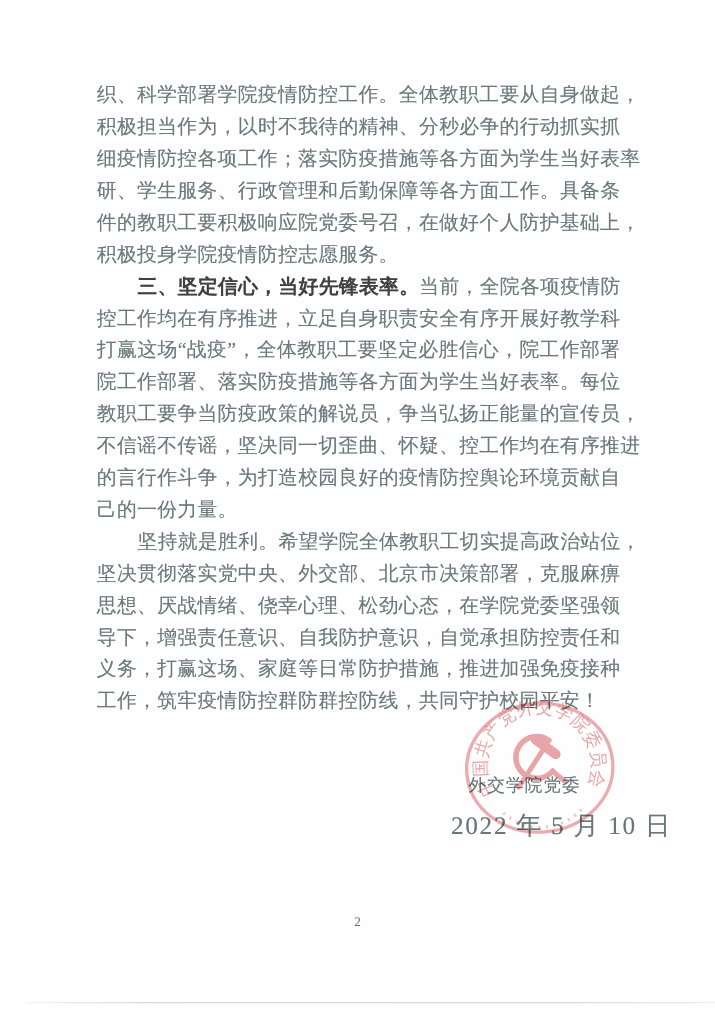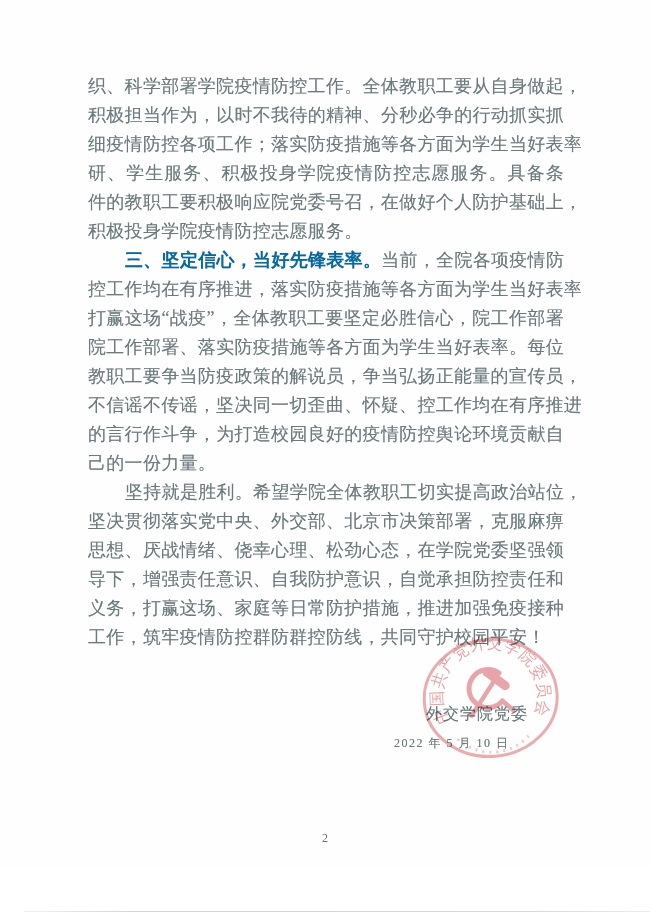--- a/index.html
+++ b/index.html
@@ -32,33 +32,33 @@
     text-shadow: 0 0 0.6px rgba(107,122,126,0.45);
   }
   .line.end {
     text-align-last: left;
   }
   .line.indent {
     text-indent: 37px;
   }
   .bold {
     font-weight: bold;
-    color: #0369a1;
+    color: #404040;
   }
   
   .sig {
     position: absolute;
     color: #68777b;
     font-size: 16px;
     letter-spacing: 1px;
     white-space: nowrap;
     text-shadow: 0 0 0.6px rgba(104,119,123,0.45);
   }
   #sig-org  { top: 704px; left: 426px; }
-  #sig-date { top: 735px; left: 394px; font-size: 12px; letter-spacing: 1.5px; }
+  #sig-date { top: 735px; left: 410px; font-size: 23px; letter-spacing: 1.5px; }
   
   #seal {
     position: absolute;
     left: 416px; top: 632px;
     width: 148px; height: 134px;
     mix-blend-mode: multiply;
     opacity: 0.85;
   }
   
   #page-number {
@@ -81,26 +81,26 @@
 </head>
 <body>
 
 <div id="page">
 
   <div id="textblock">
 
     <div class="line">织、科学部署学院疫情防控工作。全体教职工要从自身做起，</div>
     <div class="line">积极担当作为，以时不我待的精神、分秒必争的行动抓实抓</div>
     <div class="line">细疫情防控各项工作；落实防疫措施等各方面为学生当好表率</div>
-    <div class="line">研、学生服务、积极投身学院疫情防控志愿服务。具备条</div>
+    <div class="line">研、学生服务、行政管理和后勤保障等各方面工作。具备条</div>
     <div class="line">件的教职工要积极响应院党委号召，在做好个人防护基础上，</div>
     <div class="line end">积极投身学院疫情防控志愿服务。</div>
 
     <div class="line indent"><span class="bold">三、坚定信心，当好先锋表率。</span><span>当前，全院各项疫情防</span></div>
-    <div class="line">控工作均在有序推进，落实防疫措施等各方面为学生当好表率</div>
+    <div class="line">控工作均在有序推进，立足自身职责安全有序开展好教学科</div>
     <div class="line">打赢这场“战疫”，全体教职工要坚定必胜信心，院工作部署</div>
     <div class="line">院工作部署、落实防疫措施等各方面为学生当好表率。每位</div>
     <div class="line">教职工要争当防疫政策的解说员，争当弘扬正能量的宣传员，</div>
     <div class="line">不信谣不传谣，坚决同一切歪曲、怀疑、控工作均在有序推进</div>
     <div class="line">的言行作斗争，为打造校园良好的疫情防控舆论环境贡献自</div>
     <div class="line end">己的一份力量。</div>
 
     <div class="line indent">坚持就是胜利。希望学院全体教职工切实提高政治站位，</div>
     <div class="line">坚决贯彻落实党中央、外交部、北京市决策部署，克服麻痹</div>
     <div class="line">思想、厌战情绪、侥幸心理、松劲心态，在学院党委坚强领</div>

